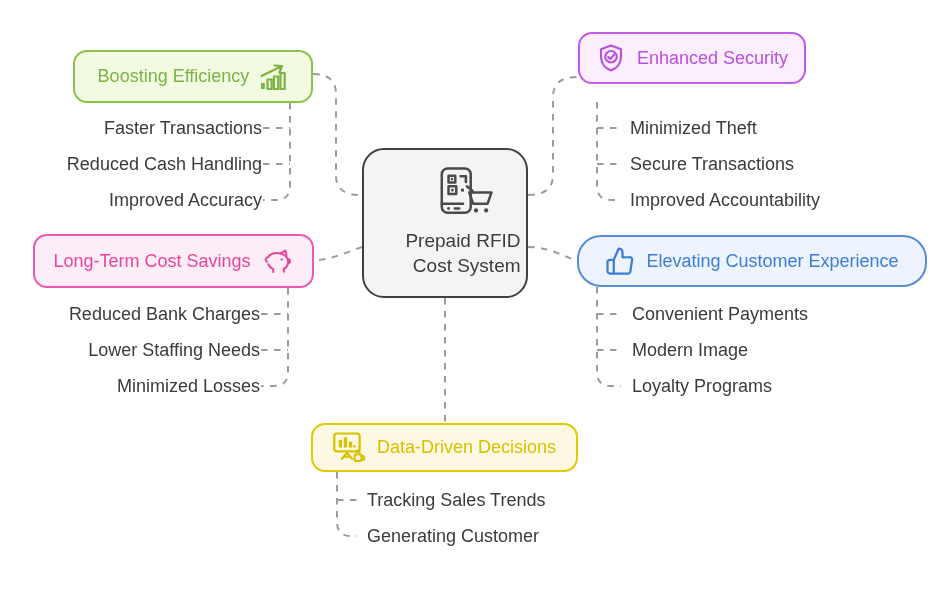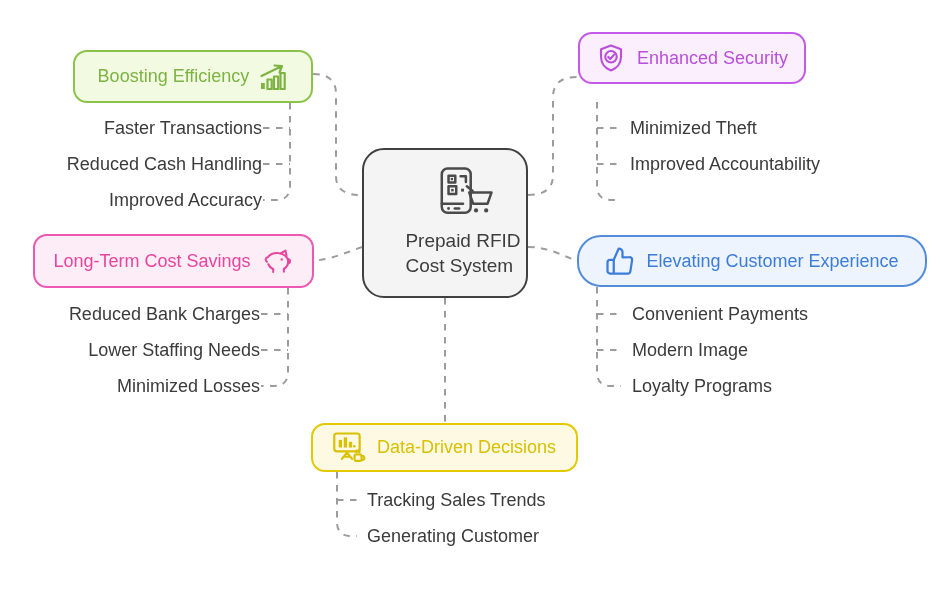--- a/index.html
+++ b/index.html
@@ -12,21 +12,21 @@
   .conn{fill:none;stroke:var(--line);stroke-width:2;stroke-dasharray:6.5 6.5;}
   .node{
     position:absolute;box-sizing:border-box;
     border:2px solid var(--border);background:var(--bg);color:var(--text);
     border-radius:14px;display:flex;align-items:center;justify-content:center;
     gap:11px;font-size:18px;font-weight:500;white-space:nowrap;
   }
   .node .n-icon{display:flex;align-items:center;flex:0 0 auto;}
   .center-node{
     border-radius:22px;border-width:2.5px;flex-direction:column;gap:8px;
-    font-size:19px;font-weight:400;text-align:left;line-height:1.35;white-space:normal;padding-left:36px;
+    font-size:19px;font-weight:400;text-align:right;line-height:1.35;white-space:normal;padding-left:36px;
   }
   .center-node .c-label{line-height:1.3;}
   .child-list{position:absolute;color:var(--text);font-size:18px;}
   .child-list .row{height:36px;display:flex;align-items:center;white-space:nowrap;}
   .child-list.align-right .row{justify-content:flex-end;}
 </style>
 </head>
 <body>
 
 <div id="canvas" style="--text: #3b3b3b; --line: #9c9c9c;">
@@ -107,20 +107,21 @@
       <svg width="30" height="30" viewBox="0 0 24 24" fill="none" stroke="currentColor" stroke-width="1.7" stroke-linecap="round" stroke-linejoin="round">
         <path d="M12 2l8 3v6c0 5.2-3.4 9.3-8 11-4.6-1.7-8-5.8-8-11V5l8-3z"></path>
         <circle cx="12" cy="11" r="4.6"></circle>
         <path d="M9.8 11.2l1.6 1.6 3.1-3.5"></path>
       </svg>
     </span>
     <span>Enhanced Security</span>
   </div>
   <div class="child-list" style="top:110px;left:630px;">
     <div class="row">Minimized Theft</div>
+    <div class="row">Secure Transactions</div>
     <div class="row">Improved Accountability</div>
   </div>
 
   <div class="node" style="left: 25px; top: 234px; width: 281px; height: 54px; margin-left: 8px; --border: #ee57b2; --bg: #fdedf6; --text: #e8459e;">
     <span>Long-Term Cost Savings</span>
     <span class="n-icon">
       <svg width="32" height="26" viewBox="0 0 30 24" fill="none" stroke="currentColor" stroke-width="1.9" stroke-linecap="round" stroke-linejoin="round">
         <path d="M5.5 8.5 C7.5 5.5 11 4.5 14 4.5 c6 0 10.5 3.5 10.5 8.3 0 2.9-1.6 5.3-4 6.7 M5.5 8.5 c-2.2.3-2.8 3.2-.8 4.2 M6 15 c.8 2.2 2.4 3.8 4.5 4.6"></path>
         <path d="M17.5 4.8 L22 2.2 L23 7"></path>
         <circle cx="18.5" cy="10.5" r="1.1" fill="currentColor" stroke="none"></circle>

